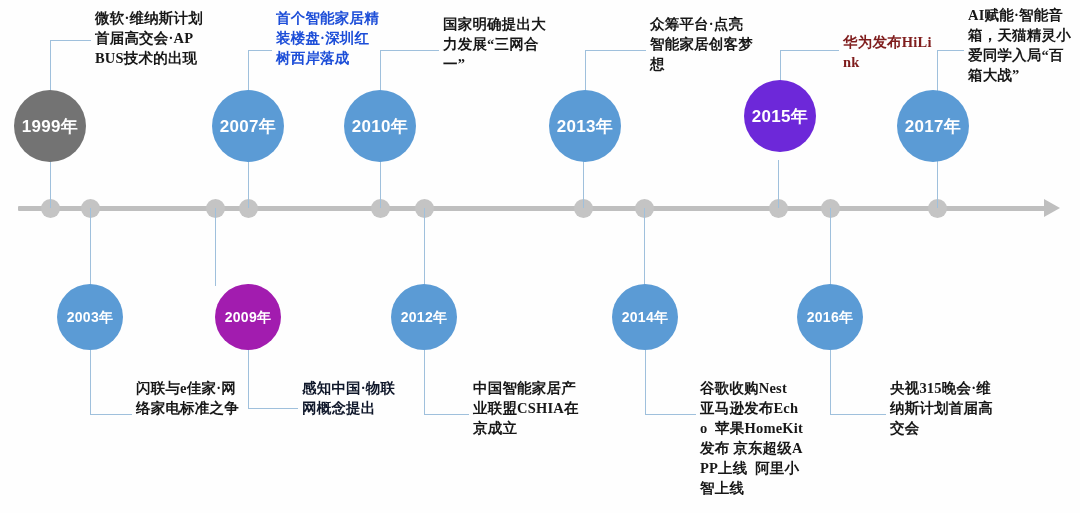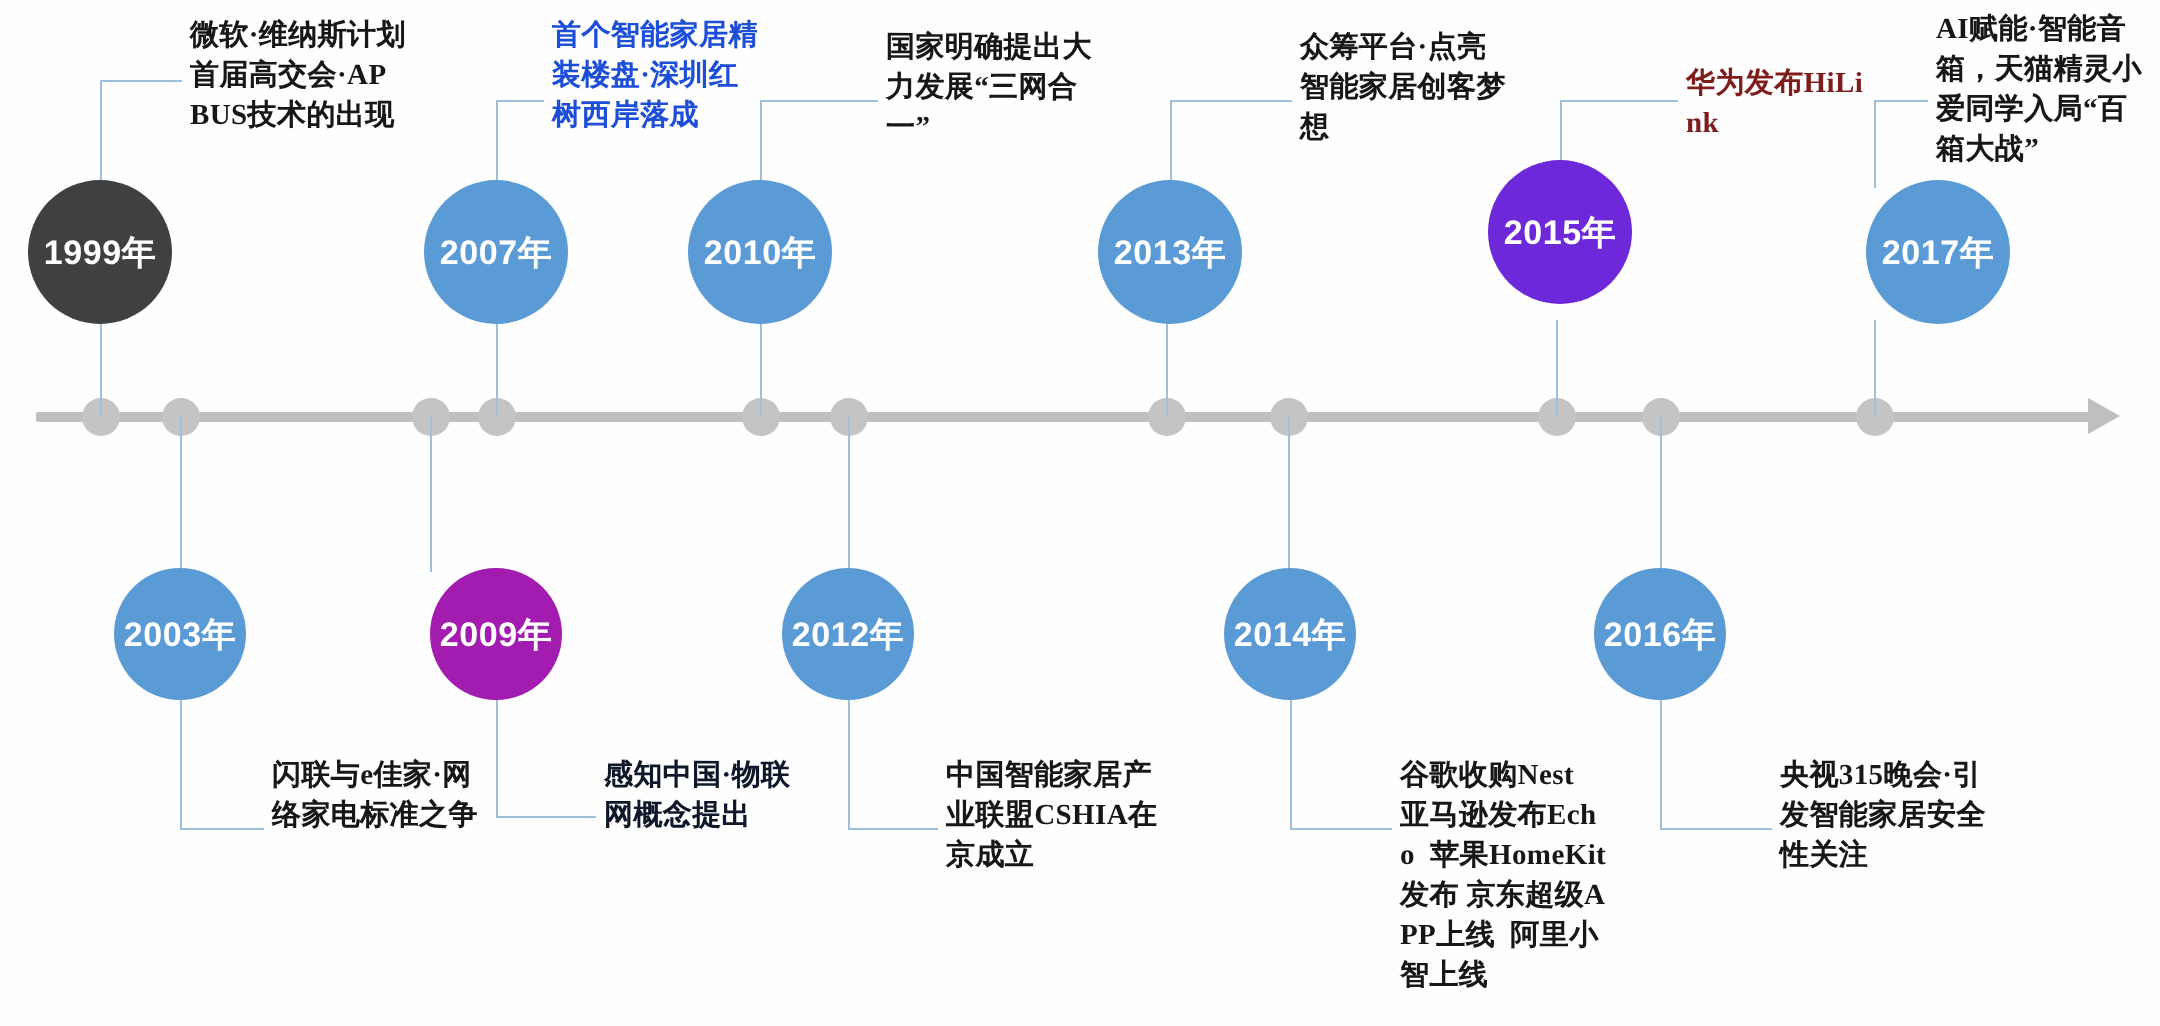--- a/index.html
+++ b/index.html
@@ -55,21 +55,21 @@
     justify-content: center;
     font-family: "Liberation Sans", "DejaVu Sans", sans-serif;
     font-weight: bold;
     letter-spacing: .3px;
     text-align: center;
     line-height: 1;
     box-sizing: border-box;
     user-select: none;
   }
   .year-bubble.top   { width: 72px; height: 72px; font-size: 17px; }
-  .year-bubble.bottom{ width: 66px; height: 66px; font-size: 17px; }
+  .year-bubble.bottom{ width: 66px; height: 66px; font-size: 14px; }
 
   
   .conn-v {
     position: absolute;
     width: 1px;
     background: #9fc0dc;
   }
   .conn-h {
     position: absolute;
     height: 1px;
@@ -140,39 +140,39 @@
       <div class="conn-v" style="left: 424px; top: 346px; height: 68px; background: rgb(159, 192, 220);"></div>
       <div class="conn-h" style="left: 424px; top: 414px; width: 45px; background: rgb(159, 192, 220);"></div>
       <div class="conn-v" style="left: 644px; top: 208px; height: 78px; background: rgb(159, 192, 220);"></div>
       <div class="conn-v" style="left: 645px; top: 346px; height: 68px; background: rgb(159, 192, 220);"></div>
       <div class="conn-h" style="left: 645px; top: 414px; width: 51px; background: rgb(159, 192, 220);"></div>
       <div class="conn-v" style="left: 830px; top: 208px; height: 78px; background: rgb(159, 192, 220);"></div>
       <div class="conn-v" style="left: 830px; top: 346px; height: 68px; background: rgb(159, 192, 220);"></div>
       <div class="conn-h" style="left: 830px; top: 414px; width: 56px; background: rgb(159, 192, 220);"></div>
     </div>
   <div id="bubble-layer">
-      <div class="year-bubble top" style="left: 14px; top: 90px; background: #404040;">1999年</div>
+      <div class="year-bubble top" style="left: 14px; top: 90px; background: #737373;">1999年</div>
       <div class="year-bubble top" style="left: 212px; top: 90px; background: rgb(91, 155, 213);">2007年</div>
       <div class="year-bubble top" style="left: 344px; top: 90px; background: rgb(91, 155, 213);">2010年</div>
       <div class="year-bubble top" style="left: 549px; top: 90px; background: rgb(91, 155, 213);">2013年</div>
       <div class="year-bubble top" style="left: 744px; top: 80px; background: #6d28d9;">2015年</div>
-      <div class="year-bubble top" style="left: 933px; top: 90px; background: rgb(91, 155, 213);">2017年</div>
+      <div class="year-bubble top" style="left: 897px; top: 90px; background: rgb(91, 155, 213);">2017年</div>
       <div class="year-bubble bottom" style="left: 57px; top: 284px; background: rgb(91, 155, 213);">2003年</div>
       <div class="year-bubble bottom" style="left: 215px; top: 284px; background: #a21caf;">2009年</div>
       <div class="year-bubble bottom" style="left: 391px; top: 284px; background: rgb(91, 155, 213);">2012年</div>
       <div class="year-bubble bottom" style="left: 612px; top: 284px; background: rgb(91, 155, 213);">2014年</div>
       <div class="year-bubble bottom" style="left: 797px; top: 284px; background: rgb(91, 155, 213);">2016年</div>
     </div>
   <div id="text-layer">
       <div class="event-text" style="left: 95px; top: 8px; width: 108px; color: rgb(23, 23, 23);">微软·维纳斯计划首届高交会·APBUS技术的出现</div>
       <div class="event-text" style="left: 276px; top: 8px; width: 104px; color: #1d4ed8;">首个智能家居精装楼盘·深圳红树西岸落成</div>
       <div class="event-text" style="left: 443px; top: 14px; width: 106px; color: rgb(23, 23, 23);">国家明确提出大力发展“三网合一”</div>
       <div class="event-text" style="left: 650px; top: 14px; width: 106px; color: rgb(23, 23, 23);">众筹平台·点亮智能家居创客梦想</div>
       <div class="event-text" style="left: 843px; top: 32px; width: 92px; color: #7f1d1d;">华为发布HiLink</div>
       <div class="event-text" style="left: 968px; top: 5px; width: 110px; color: rgb(23, 23, 23);">AI赋能·智能音箱，天猫精灵小爱同学入局“百箱大战”</div>
       <div class="event-text bottom-evt" style="left: 136px; top: 378px; width: 104px; color: rgb(23, 23, 23);">闪联与e佳家·网络家电标准之争</div>
       <div class="event-text bottom-evt" style="left: 302px; top: 378px; width: 106px; color: #0f172a;">感知中国·物联网概念提出</div>
       <div class="event-text bottom-evt" style="left: 473px; top: 378px; width: 110px; color: rgb(23, 23, 23);">中国智能家居产业联盟CSHIA在京成立</div>
       <div class="event-text bottom-evt" style="left: 700px; top: 378px; width: 104px; color: rgb(23, 23, 23);">谷歌收购Nest 亚马逊发布Echo  苹果HomeKit发布 京东超级APP上线  阿里小智上线</div>
-      <div class="event-text bottom-evt" style="left: 890px; top: 378px; width: 104px; color: rgb(23, 23, 23);">央视315晚会·引发智能家居安全性关注</div>
+      <div class="event-text bottom-evt" style="left: 890px; top: 378px; width: 104px; color: rgb(23, 23, 23);">央视315晚会·维纳斯计划首届高交会</div>
     </div>
 
 </div>
 
 </body></html>

